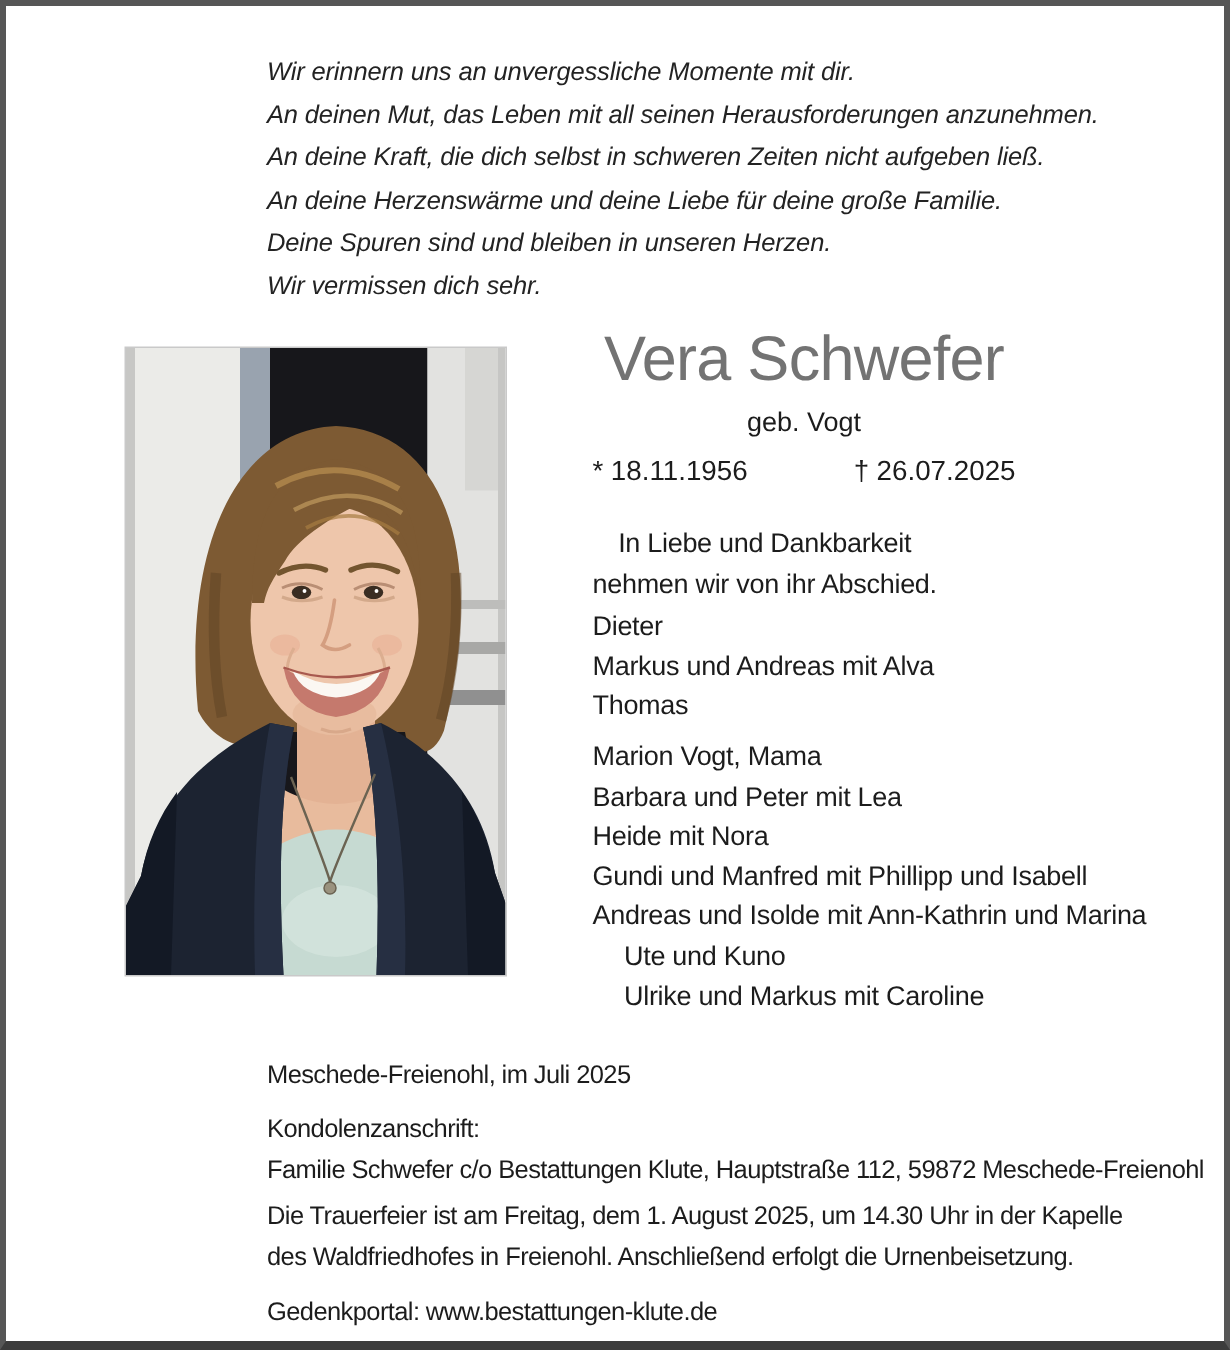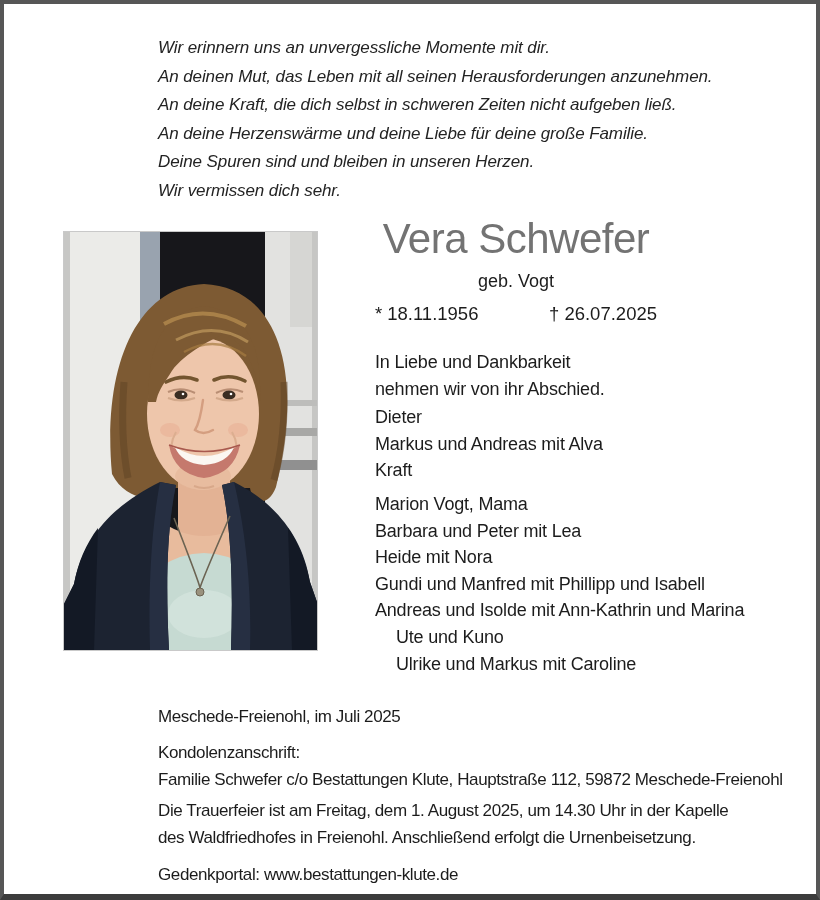--- a/index.html
+++ b/index.html
@@ -7,21 +7,21 @@
     position:relative;
     width:820px;height:900px;
     box-sizing:border-box;
     background:#ffffff;
     border:4px solid #565656;
     border-bottom:6px solid #3c3c3c;
     font-family:"Liberation Sans","DejaVu Sans",sans-serif;
     color:#1c1c1c;
     overflow:hidden;
   }
-  .abs{position:absolute;}
+  .abs{position:absolute;margin-left:20px;}
   
   .poem{
     left:154px;top:30px;width:620px;
     font-style:italic;
     font-size:17px;line-height:28.5px;letter-spacing:-0.1px;
     color:#232323;
   }
   
   .photo{left:60px;top:228px;width:253px;height:418px;outline:1px solid #c9c9c9;}
   
@@ -30,21 +30,21 @@
     font-size:42px;line-height:46px;letter-spacing:-0.5px;
     font-weight:400;color:#737373;white-space:nowrap;
   }
   .maiden{font-size:18px;line-height:24px;margin-top:7px;color:#1c1c1c;}
   .dates{
     display:flex;justify-content:space-between;
     margin-top:9px;font-size:18.5px;line-height:24px;white-space:nowrap;
   }
   .dates .sym{display:inline-block;margin-right:5px;}
   .body-text{font-size:18px;line-height:26.5px;letter-spacing:-0.2px;white-space:nowrap;}
-  .farewell{left:371px;top:345px;}
+  .farewell{left:371px;top:345px;text-align:center;}
   .mourners-1{left:371px;top:400px;}
   .mourners-2{left:371px;top:487px;}
   .mourners-3{left:392px;top:620px;}
   
   .footer-text{font-size:17px;line-height:26.5px;letter-spacing:-0.4px;white-space:nowrap;}
   .place-date{left:154px;top:700px;}
   .condolence{left:154px;top:736px;}
   .funeral{left:154px;top:794px;}
   .portal{left:154px;top:858px;}
 </style>
@@ -144,21 +144,21 @@
   </div>
 
   <div class="abs farewell body-text">
     <div>In Liebe und Dankbarkeit</div>
     <div>nehmen wir von ihr Abschied.</div>
   </div>
 
   <div class="abs mourners-1 body-text">
     <div>Dieter</div>
     <div>Markus und Andreas mit Alva</div>
-    <div>Kraft</div>
+    <div>Thomas</div>
   </div>
 
   <div class="abs mourners-2 body-text">
     <div>Marion Vogt, Mama</div>
     <div>Barbara und Peter mit Lea</div>
     <div>Heide mit Nora</div>
     <div>Gundi und Manfred mit Phillipp und Isabell</div>
     <div>Andreas und Isolde mit Ann-Kathrin und Marina</div>
   </div>
 

